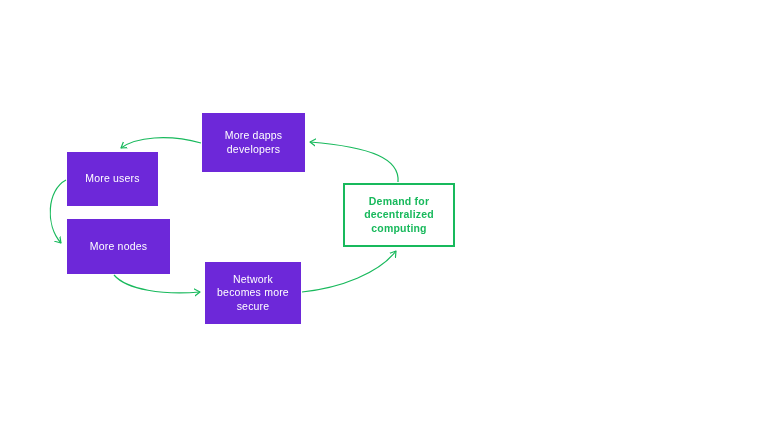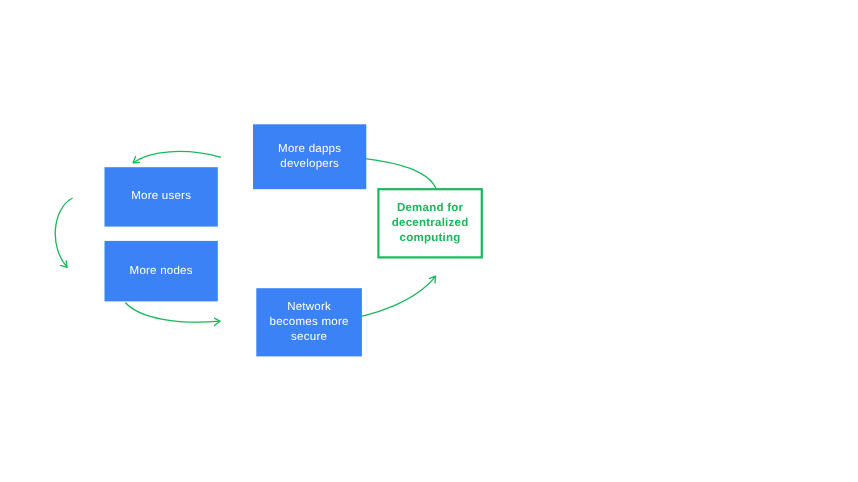--- a/index.html
+++ b/index.html
@@ -28,46 +28,45 @@
     align-items: center;
     justify-content: center;
     text-align: center;
     box-sizing: border-box;
     font-size: 10.5px;
     line-height: 13.5px;
     letter-spacing: 0.2px;
   }
   .node span { display: block; }
   .node-solid {
-    background: #3b82f6;
+    background: #6d28d9;
     color: #ffffff;
-    margin-left: 28px;
   }
   .node-outline {
     background: #ffffff;
     border: 2px solid #18b95c;
     color: #18b95c;
     font-weight: bold;
   }
   .center-label {
     position: absolute;
     color: #18b95c;
     text-align: center;
     font-size: 10.5px;
     line-height: 13.5px;
     letter-spacing: 0.6px;
   }
   .center-label span { display: block; }
 
   
   .node-dapps   { left: 202px; top: 113px; width: 103px; height: 59px; }
-  .node-users   { left: 67px;  top: 152px; width: 103px; height: 54px; justify-content: center; }
+  .node-users   { left: 67px;  top: 152px; width: 91px; height: 54px; justify-content: center; }
   .node-nodes   { left: 67px;  top: 219px; width: 103px; height: 55px; }
   .node-network { left: 205px; top: 262px; width: 96px;  height: 62px; }
-  .node-demand  { left: 343px; top: 171px; width: 96px; height: 64px; }
+  .node-demand  { left: 343px; top: 183px; width: 112px; height: 64px; }
   .center-label { left: 202px; top: 196px; width: 101px; }
 </style>
 </head>
 <body>
 
 <div class="stage">
 
   <svg class="arrows" width="780" height="438" viewBox="0 0 780 438">
     <defs>
       <marker id="arrowhead" markerWidth="9" markerHeight="9" refX="5.5" refY="4.5" orient="auto" markerUnits="userSpaceOnUse">

